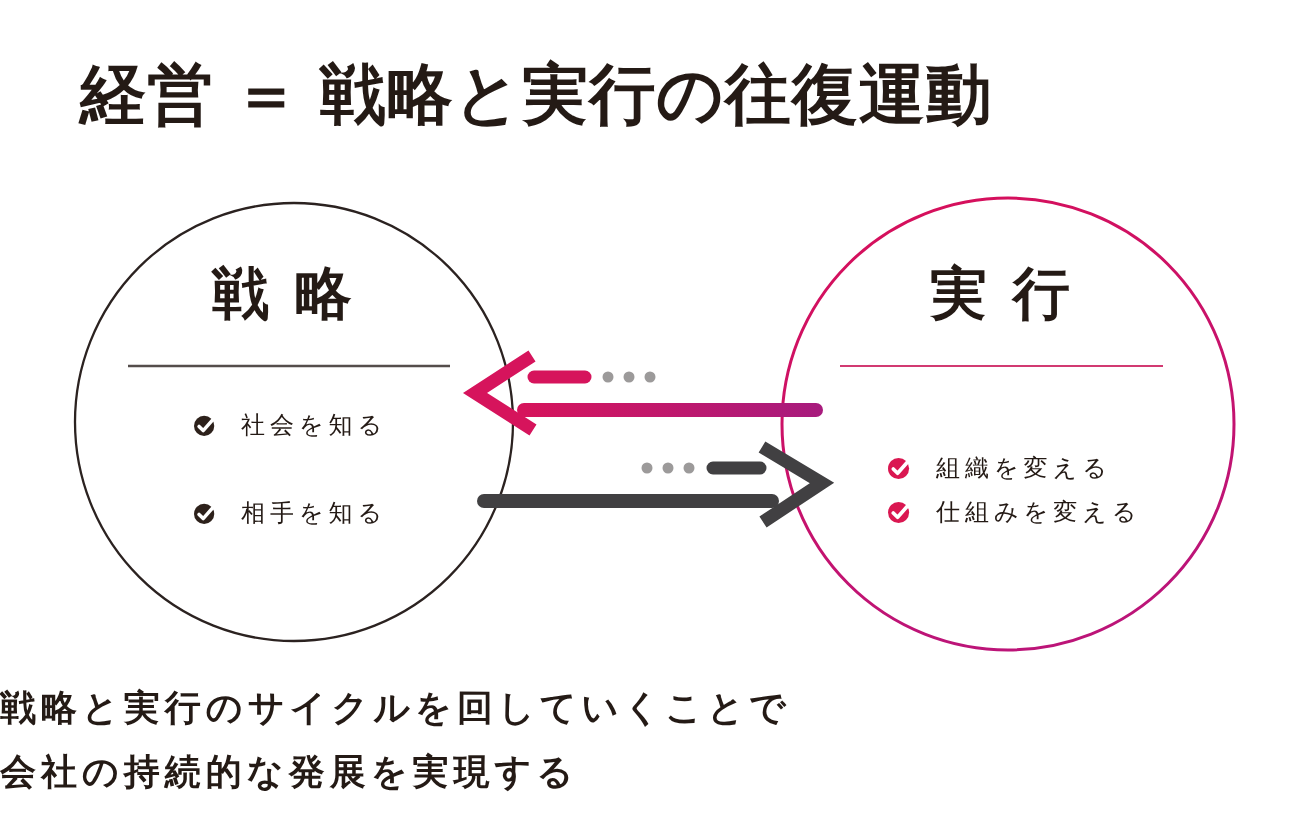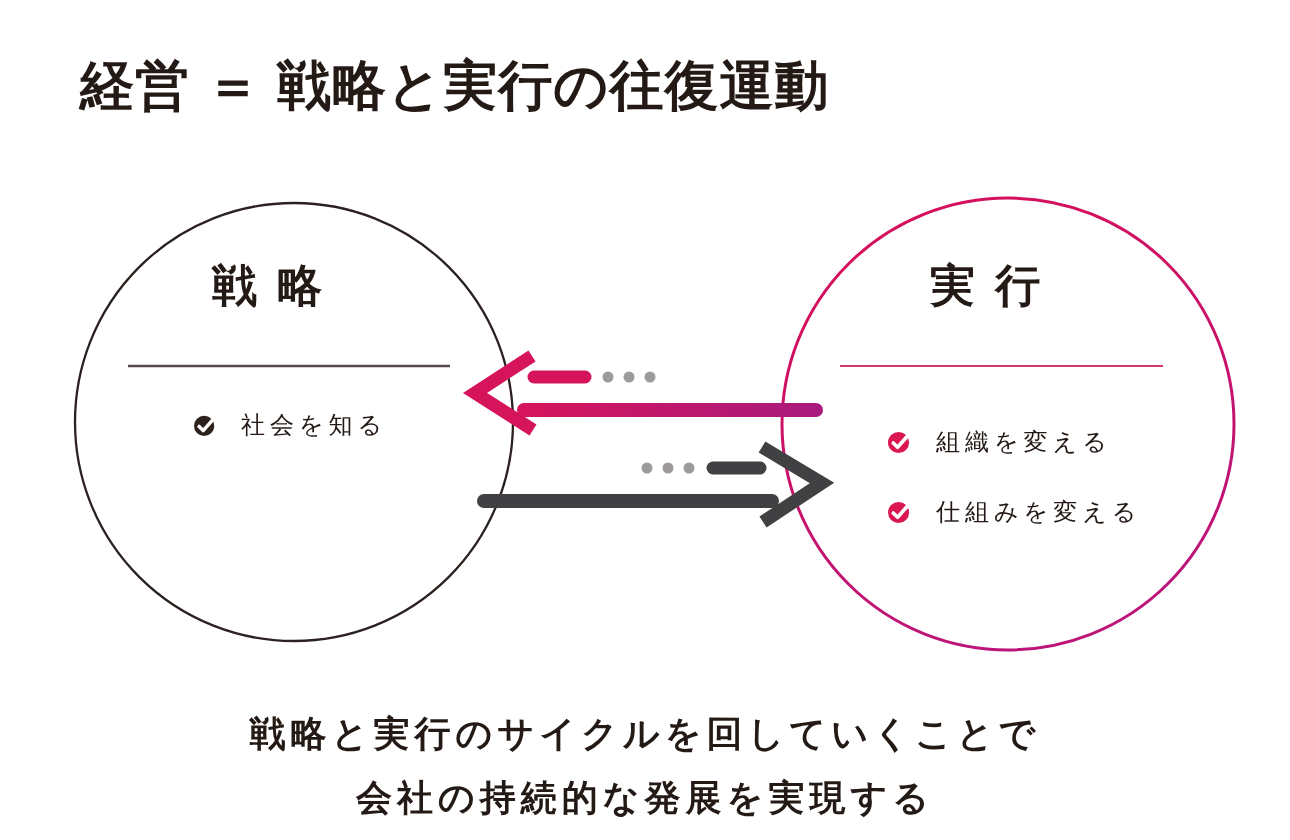--- a/index.html
+++ b/index.html
@@ -7,33 +7,33 @@
     position:relative;
     width:1290px;height:840px;
     background:#ffffff;
     overflow:hidden;
     font-family:"Liberation Sans","DejaVu Sans",sans-serif;
     color:#241a15;
   }
   .page-title{
     position:absolute;
     left:80px;top:50px;
-    font-size:54px;
+    font-size:66px;
     font-weight:800;
     letter-spacing:1px;
     white-space:nowrap;
     color:#241a15;
   }
   .shape-layer{
     position:absolute;left:0;top:0;width:1290px;height:840px;
   }
   .circle-label{
     position:absolute;
     top:256px;
-    font-size:45px;
+    font-size:57px;
     font-weight:800;
     letter-spacing:0.45em;
     white-space:nowrap;
     color:#241a15;
   }
   .circle-label.strategy{left:212px;}
   .circle-label.execution{left:930px;}
   .row{
     position:absolute;
     display:flex;
@@ -47,22 +47,22 @@
     font-weight:500;
     letter-spacing:5px;
     color:#241a15;
   }
   .ck{flex:0 0 auto;display:block;}
   .ck.dark .ck-circle{fill:#2d211b;}
   .ck.pink .ck-circle{fill:#da1751;}
   .caption{
     position:absolute;
     left:0;width:1290px;
-    top:702px;
-    text-align:center;
+    top:676px;
+    text-align:left;
     font-size:36px;
     font-weight:800;
     letter-spacing:5px;
     line-height:64px;
     color:#241a15;
   }
 </style>
 </head>
 <body>
 
@@ -116,22 +116,29 @@
   <div class="circle-label strategy">戦略</div>
   <div class="circle-label execution">実行</div>
 
   <div class="row" style="left:193px;top:411px">
     <svg class="ck dark" width="25" height="23" viewBox="0 0 27 25">
       <circle class="ck-circle" cx="12" cy="13" r="11"></circle>
       <path d="M6.5 13.5 L11 18 L22 5.5" fill="none" stroke="#ffffff" stroke-width="3.8" stroke-linecap="round" stroke-linejoin="round"></path>
     </svg>
     <span class="row-label">社会を知る</span>
   </div>
+  <div class="row" style="left:193px;top:499px">
+    <svg class="ck dark" width="25" height="23" viewBox="0 0 27 25">
+      <circle class="ck-circle" cx="12" cy="13" r="11"></circle>
+      <path d="M6.5 13.5 L11 18 L22 5.5" fill="none" stroke="#ffffff" stroke-width="3.8" stroke-linecap="round" stroke-linejoin="round"></path>
+    </svg>
+    <span class="row-label">相手を知る</span>
+  </div>
 
-  <div class="row" style="left:887px;top:428px">
+  <div class="row" style="left:887px;top:454px">
     <svg class="ck pink" width="26" height="24" viewBox="0 0 27 25">
       <circle class="ck-circle" cx="12" cy="13" r="11"></circle>
       <path d="M6.5 13.5 L11 18 L22 5.5" fill="none" stroke="#ffffff" stroke-width="3.8" stroke-linecap="round" stroke-linejoin="round"></path>
     </svg>
     <span class="row-label">組織を変える</span>
   </div>
   <div class="row" style="left:887px;top:498px">
     <svg class="ck pink" width="26" height="24" viewBox="0 0 27 25">
       <circle class="ck-circle" cx="12" cy="13" r="11"></circle>
       <path d="M6.5 13.5 L11 18 L22 5.5" fill="none" stroke="#ffffff" stroke-width="3.8" stroke-linecap="round" stroke-linejoin="round"></path>

